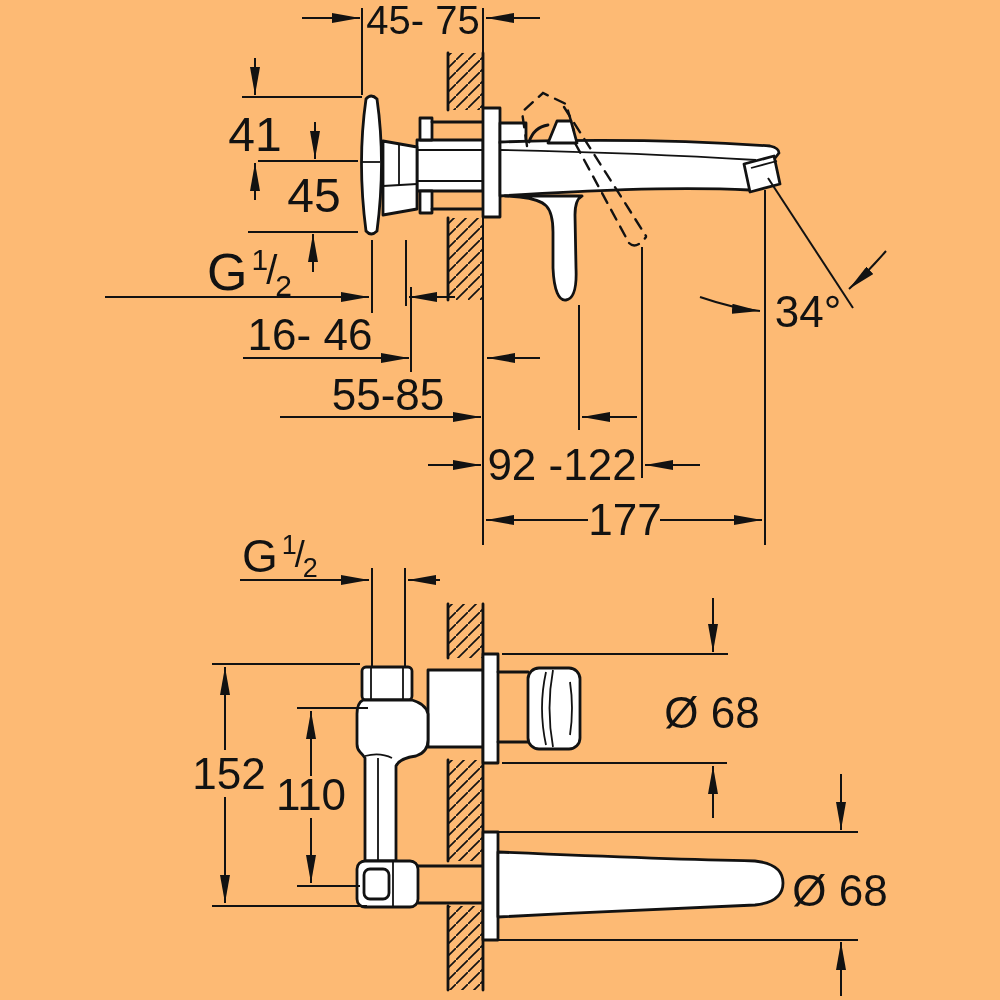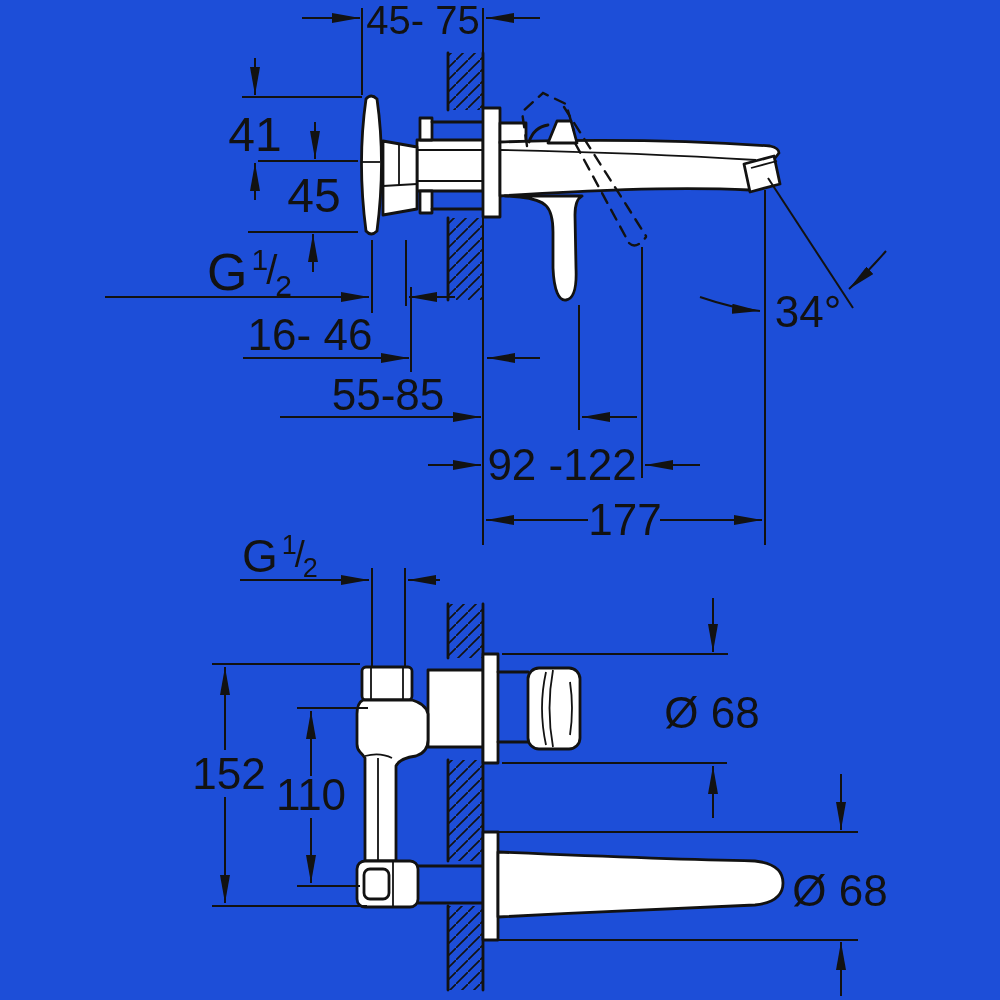--- a/index.html
+++ b/index.html
@@ -1,17 +1,17 @@
 <!DOCTYPE html>
 <html><head>
 <meta charset="utf-8">
 <style>
   html,body{margin:0;padding:0;background:#ffffff;}
   body{font-family:"Liberation Sans", sans-serif;}
-  .canvas{width:1000px;height:1000px;background:#1d4ed8;position:relative;text-align:center;}
+  .canvas{width:1000px;height:1000px;background:#fdba74;position:relative;text-align:center;}
   svg{display:block;}
   svg text{fill:#121212;font-family:"Liberation Sans", sans-serif;}
   .obj{stroke:#121212;stroke-width:2.8;fill:none;stroke-linecap:round;stroke-linejoin:round;}
   .objf{stroke:#121212;stroke-width:2.8;fill:#ffffff;stroke-linejoin:round;}
   .thin{stroke:#121212;stroke-width:1.8;fill:none;}
   .dim{stroke:#121212;stroke-width:2;fill:none;}
   .ext{stroke:#121212;stroke-width:2;fill:none;}
   .dash{stroke:#121212;stroke-width:2.4;fill:none;stroke-dasharray:11 8;stroke-linecap:round;}
   .lbl{font-size:44px;}
   .lbl-sm{font-size:40px;}

